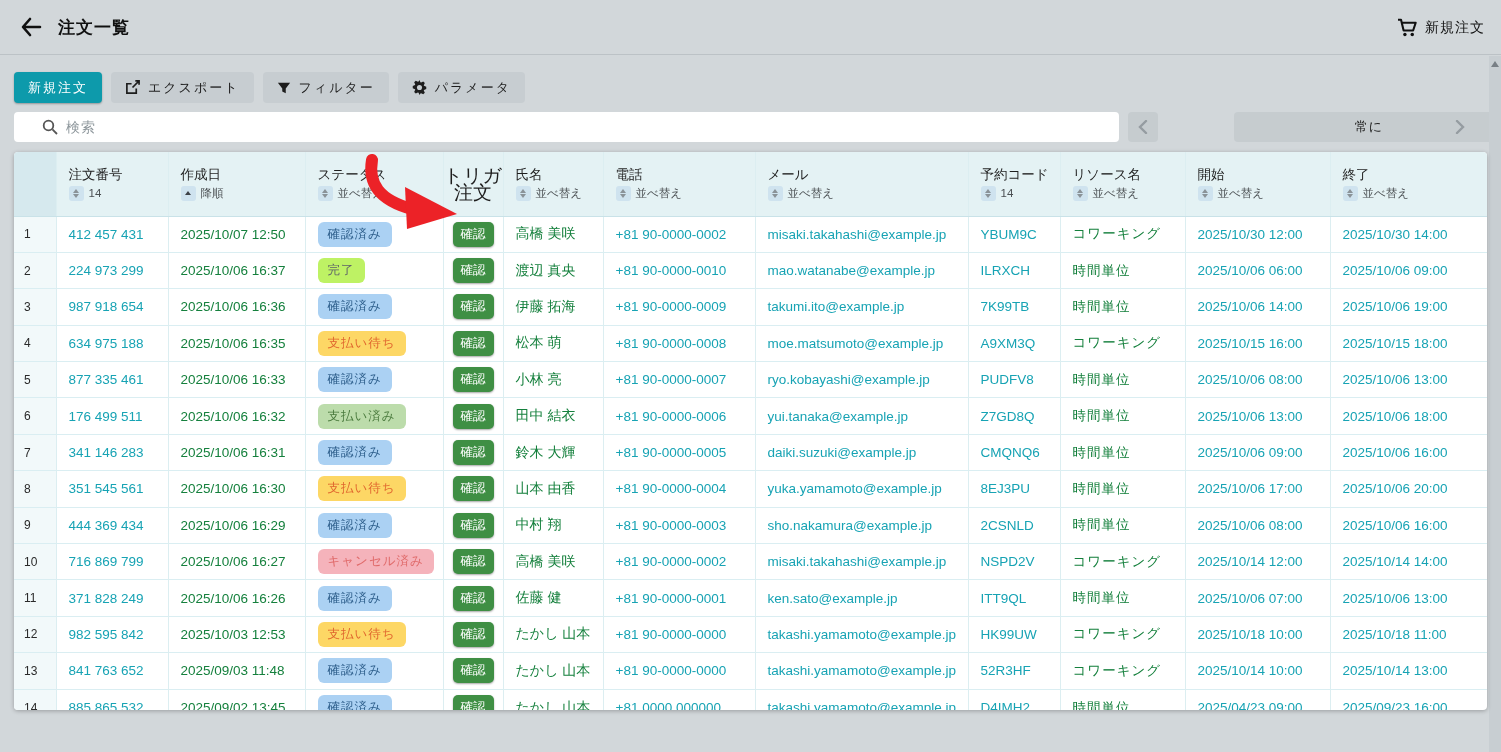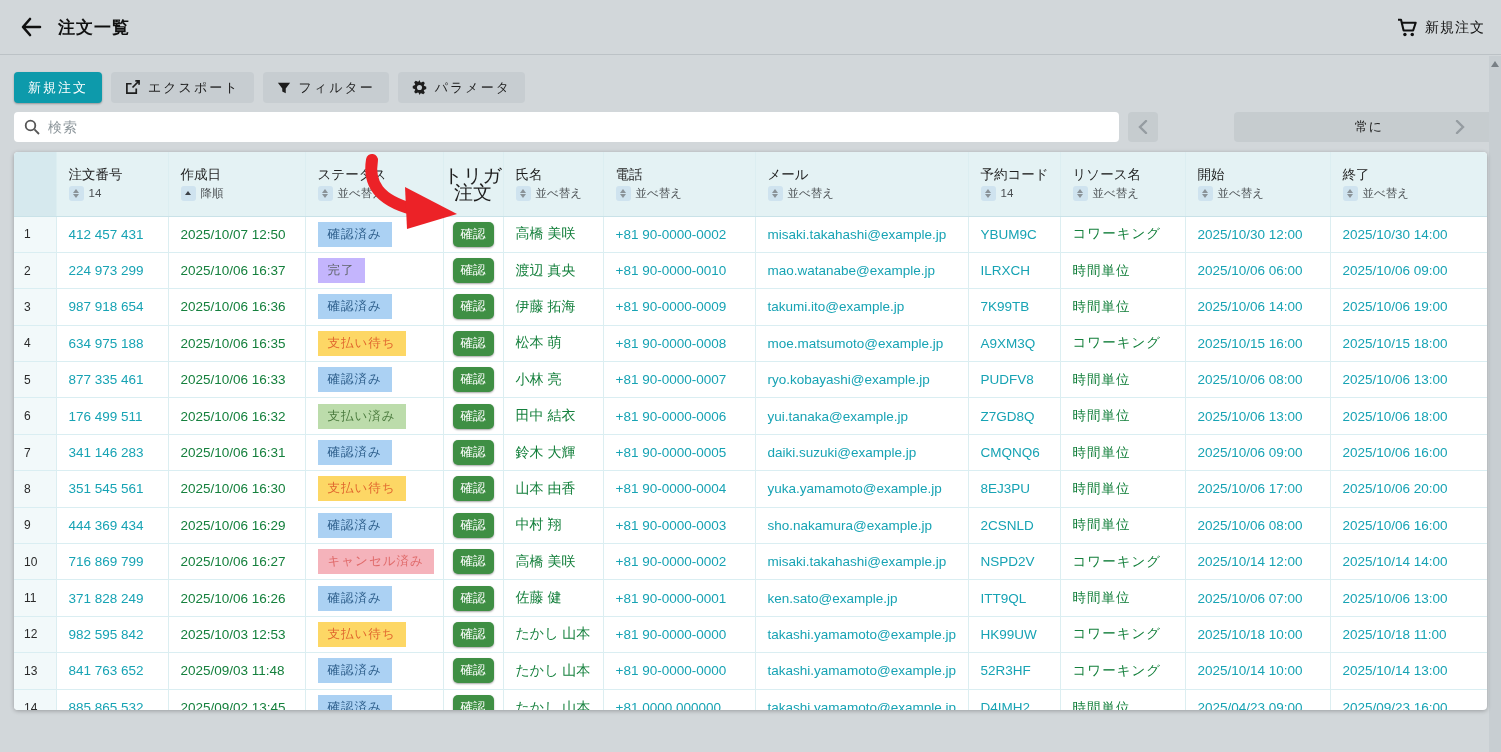--- a/index.html
+++ b/index.html
@@ -13,21 +13,21 @@
   .topbar-right { position:absolute; right:16px; top:0; height:55px; display:flex; align-items:center; gap:7px; cursor:pointer; }
   .topbar-right span { font-size:14px; color:#101010; letter-spacing:1px; }
 
   
   .toolbar { position:absolute; left:14px; top:72px; display:flex; gap:9px; }
   .btn { height:31px; border:none; border-radius:4px; font-size:13px; letter-spacing:2px; display:flex; align-items:center; gap:8px; padding:0 14px; cursor:pointer; font-family:inherit; }
   .btn-primary { background:#0d9aab; color:#fff; box-shadow:0 1px 2px rgba(0,0,0,.3); }
   .btn-grey { background:#c7cdd1; color:#1d1d1d; }
 
   
-  .search-wrap { position:absolute; left:14px; top:112px; width:1105px; height:30px; background:#fff; border-radius:4px; display:flex; align-items:center; padding:0 10px; }
+  .search-wrap { position:absolute; left:14px; top:112px; width:1105px; height:30px; background:#fff; border-radius:4px; display:flex; align-items:center; padding:0 28px; }
   .search-wrap input { border:none; outline:none; flex:1; font-size:14px; margin-left:8px; color:#333; background:transparent; font-family:inherit; }
   .search-wrap input::placeholder { color:#8e979c; letter-spacing:1px; }
   .pag-btn { position:absolute; top:112px; height:30px; background:#c6cccf; border:none; border-radius:4px; cursor:pointer; display:flex; align-items:center; justify-content:center; font-family:inherit; }
   .pag-prev { left:1128px; width:30px; }
   .pag-always { left:1234px; width:270px; font-size:13px; color:#1d1d1d; letter-spacing:1px; }
   .pag-next { left:1444px; width:31px; }
 
   
   .vscroll { position:absolute; left:1489px; top:56px; width:12px; height:696px; background:#c8ced2; }
   .vscroll .arr { position:absolute; top:5px; left:2px; width:0; height:0; border-left:4px solid transparent; border-right:4px solid transparent; border-bottom:6px solid #787f85; }
@@ -47,21 +47,21 @@
   .tri-dark { border-bottom-color:#3c4146; }
   .th-trigger { text-align:center; padding:0; font-size:19px; color:#1e1e1e; line-height:17px; }
   tbody tr { height:36.4px; }
   tbody tr + tr td { border-top:1px solid #daeef2; }
   td { font-size:13.5px; padding:0 0 0 12px; vertical-align:middle; }
   td.rownum { background:#f2f9fa; font-size:12px; color:#2a2a2a; padding-left:10px; }
   .lnk { color:#17a3b4; cursor:pointer; }
   td.created, td.name, td.resource { color:#15803d; }
   td.name { font-size:14px; }
   td.resource { letter-spacing:1px; }
-  .chip { display:inline-block; font-size:12.5px; padding:4px 10px; border-radius:0; letter-spacing:1px; }
+  .chip { display:inline-block; font-size:12.5px; padding:4px 10px; border-radius:6px; letter-spacing:1px; }
   td.trigger { text-align:center; padding:0; }
   .confirm-btn { background:#3f8f44; color:#fff; font-size:12.5px; border:none; border-radius:5px; padding:4px 8px; cursor:pointer; box-shadow:0 1px 2px rgba(0,0,0,.35); font-family:inherit; }
 
   
   .annot { position:absolute; left:352px; top:152px; width:115px; height:82px; pointer-events:none; z-index:20; }
 </style>
 </head>
 <body>
 
 <div class="topbar">
@@ -264,21 +264,21 @@
           <td class="lnk">misaki.takahashi@example.jp</td>
           <td class="lnk">YBUM9C</td>
           <td class="resource">コワーキング</td>
           <td class="lnk">2025/10/30 12:00</td>
           <td class="lnk">2025/10/30 14:00</td>
         </tr>
         <tr>
           <td class="rownum">2</td>
           <td class="lnk">224 973 299</td>
           <td class="created">2025/10/06 16:37</td>
-          <td><span class="chip" style="background: #c4b5fd; color: rgb(95, 100, 104);">完了</span></td>
+          <td><span class="chip" style="background: #bef264; color: rgb(95, 100, 104);">完了</span></td>
           <td class="trigger"><button class="confirm-btn">確認</button></td>
           <td class="name">渡辺 真央</td>
           <td class="lnk">+81 90-0000-0010</td>
           <td class="lnk">mao.watanabe@example.jp</td>
           <td class="lnk">ILRXCH</td>
           <td class="resource">時間単位</td>
           <td class="lnk">2025/10/06 06:00</td>
           <td class="lnk">2025/10/06 09:00</td>
         </tr>
         <tr>

